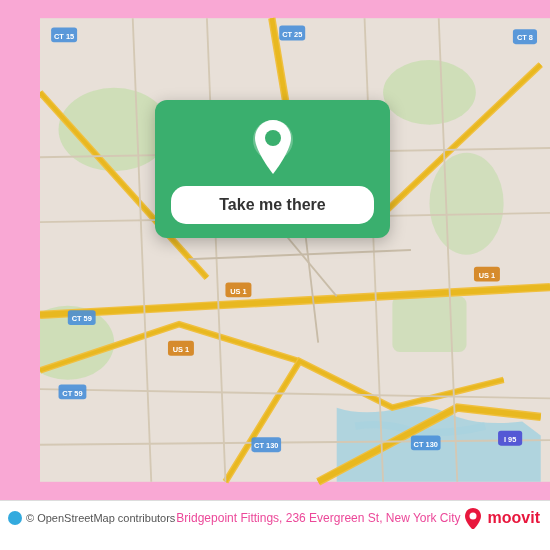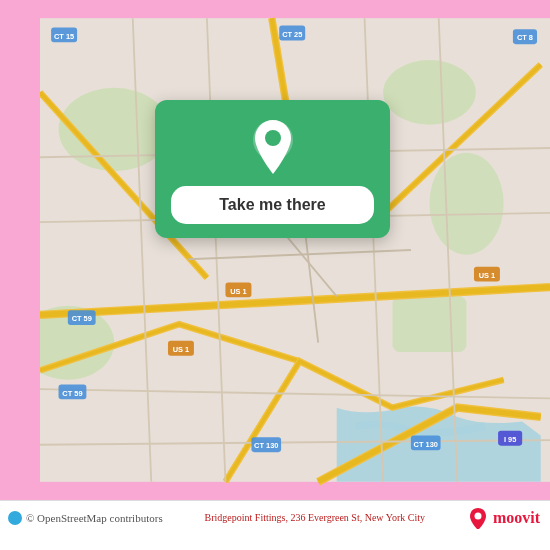--- a/index.html
+++ b/index.html
@@ -64,43 +64,42 @@
     
     #bottom-bar {
       width: 550px;
       height: 50px;
       background: white;
       display: flex;
       align-items: center;
       justify-content: space-between;
       padding: 0 10px 16px 8px;
       border-top: 1px solid #ddd;
-      font-family: Liberation Serif, serif;
     }
 
     #bottom-left {
       display: flex;
       align-items: center;
       gap: 4px;
       font-size: 11px;
       color: #555;
     }
 
     #osm-logo {
       width: 14px;
       height: 14px;
       background: #33aade;
       border-radius: 50%;
       display: inline-block;
       flex-shrink: 0;
     }
 
     #address-text {
-      font-size: 10px;
-      color: #b91c1c;
+      font-size: 12px;
+      color: #ec4899;
       font-weight: 500;
     }
 
     #moovit-logo {
       display: flex;
       align-items: center;
       gap: 4px;
       font-size: 16px;
       font-weight: bold;
       color: #e8173d;

